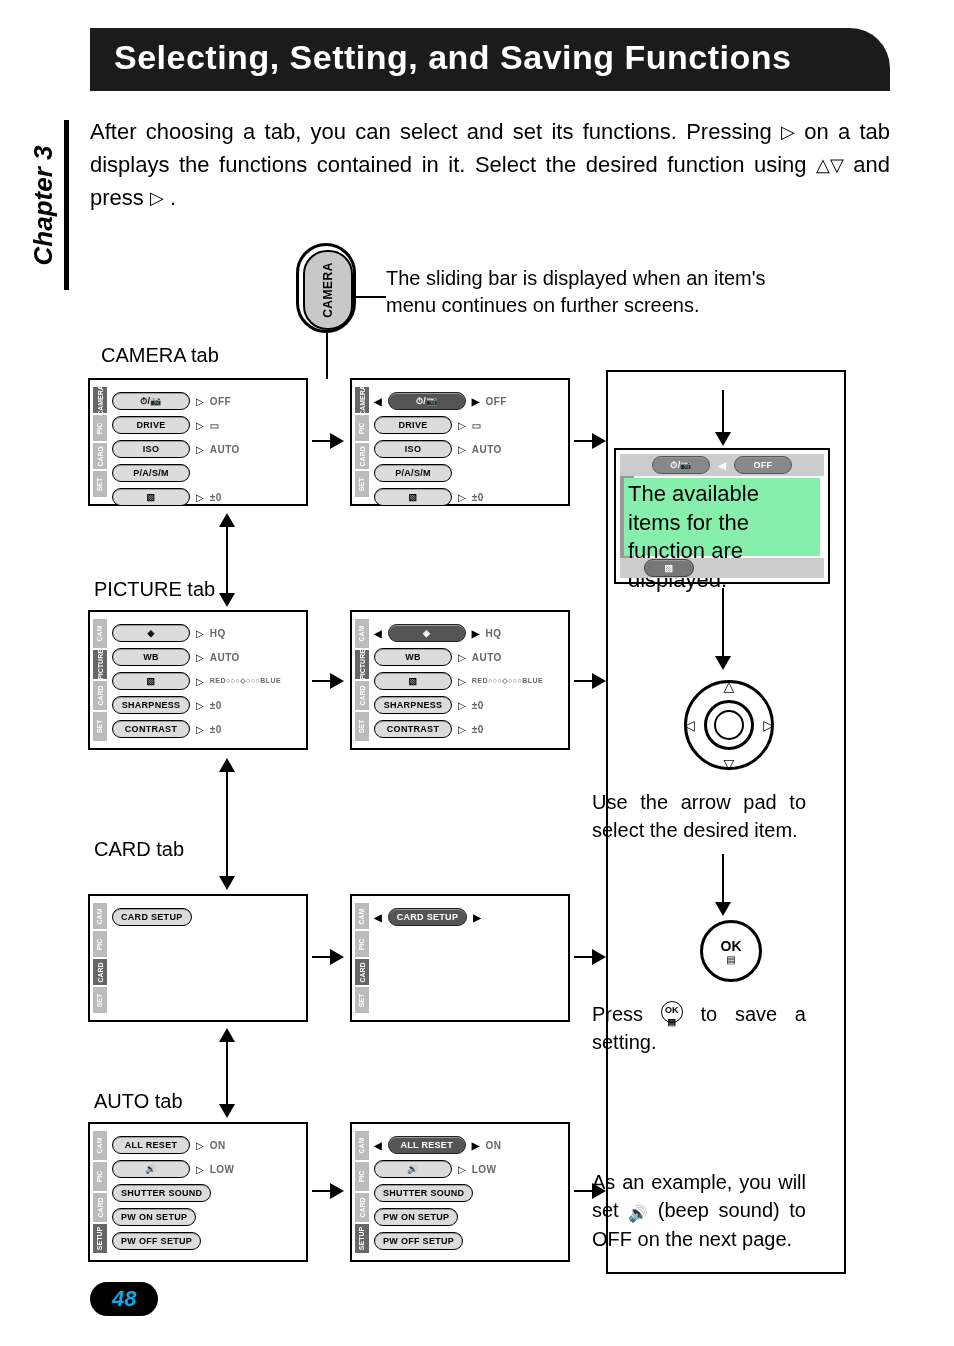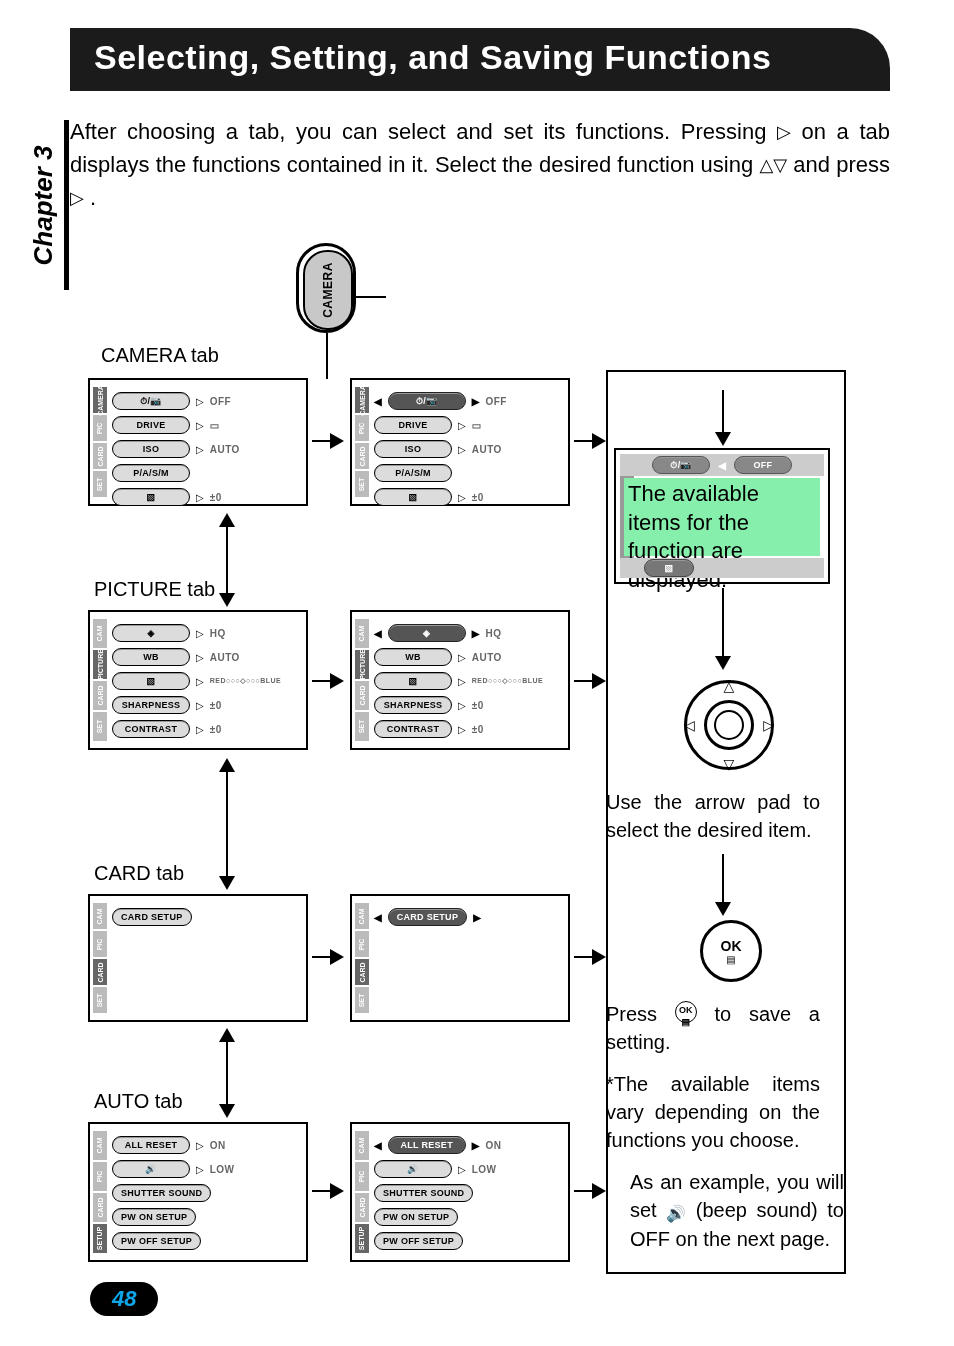--- a/index.html
+++ b/index.html
@@ -7,21 +7,21 @@
     padding: 0;
     background: #fff;
     font-family: Arial, Helvetica, sans-serif;
     width: 954px;
   }
   .page {
     position: relative;
     width: 954px;
     height: 1346px;
     box-sizing: border-box;
-    padding: 28px 64px 40px 70px;
+    padding: 28px 64px 40px 90px;
   }
   .title-bar {
     background: #1b1b1b;
     color: #fff;
     border-radius: 0 40px 0 0;
     padding: 10px 24px 14px 24px;
   }
   .title-bar h1 {
     margin: 0;
     font-size: 34px;
@@ -280,21 +280,21 @@
   .arrowpad .ring2 { position:absolute; inset:20px; border:3px solid #000; border-radius:50%; }
   .arrowpad .ring3 { position:absolute; inset:30px; border:2px solid #000; border-radius:50%; }
   .arrowpad .t { position:absolute; font-size:14px; color:#000; }
   .arrowpad .up{ left:50%; top:-2px; transform:translateX(-50%);}
   .arrowpad .dn{ left:50%; bottom:-2px; transform:translateX(-50%);}
   .arrowpad .lf{ top:50%; left:0px; transform:translateY(-50%);}
   .arrowpad .rt{ top:50%; right:0px; transform:translateY(-50%);}
 
   .right-text {
     position: absolute;
-    left: 606px;
+    left: 592px;
     width: 214px;
     font-size: 20px;
     line-height: 1.4;
     text-align: justify;
   }
 
   .ok-btn {
     position: absolute;
     left: 700px;
     top: 920px;
@@ -360,24 +360,25 @@
     <span>.</span>
   </p>
 
   <div class="callout-zoom">
     <div class="callout-inner">
         <span>CAMERA</span>
       </div>
   </div>
   <div class="callout-line"></div>
   <div class="zoom-line-down"></div>
+  <div class="callout-text">The sliding bar is displayed when an item's menu continues on further screens.</div>
 
   <div class="tab-label" style="left:101px; top:344px;">CAMERA tab</div>
   <div class="tab-label" style="left:94px; top:578px;">PICTURE tab</div>
-  <div class="tab-label" style="left:94px; top:862px;">CARD tab</div>
+  <div class="tab-label" style="left:94px; top:838px;">CARD tab</div>
   <div class="tab-label" style="left:94px; top:1090px;">AUTO tab</div>
 
   <div class="right-flow"></div>
 
   <div class="panel" style="left:88px; top:378px; height:128px;">
     <div class="side">
       <div class="side-seg active">
           <span>CAMERA</span>
         </div>
       <div class="side-seg">
@@ -701,23 +702,22 @@
     <span>OK</span>
     <span class="sub">▤</span>
   </div>
 
   <div class="right-text" style="top:1000px;">
     <span>Press </span>
     <span class="ok-inline">OK<br>▤</span>
     <span> to save a setting.</span>
   </div>
 
-  <div class="right-text" style="top:1070px;">*The available items vary depending on the functions you choose.</div>
-
-  <div class="right-text" style="top:1168px;margin-left:24px;">
+
+  <div class="right-text" style="top:1168px;">
     <span>As an example, you will set </span>
     <span class="speaker-inline">🔊</span>
     <span> (beep sound) to OFF on the next page.</span>
   </div>
 
   <div class="page-num">48</div>
 
 </div>
 
 </body></html>

